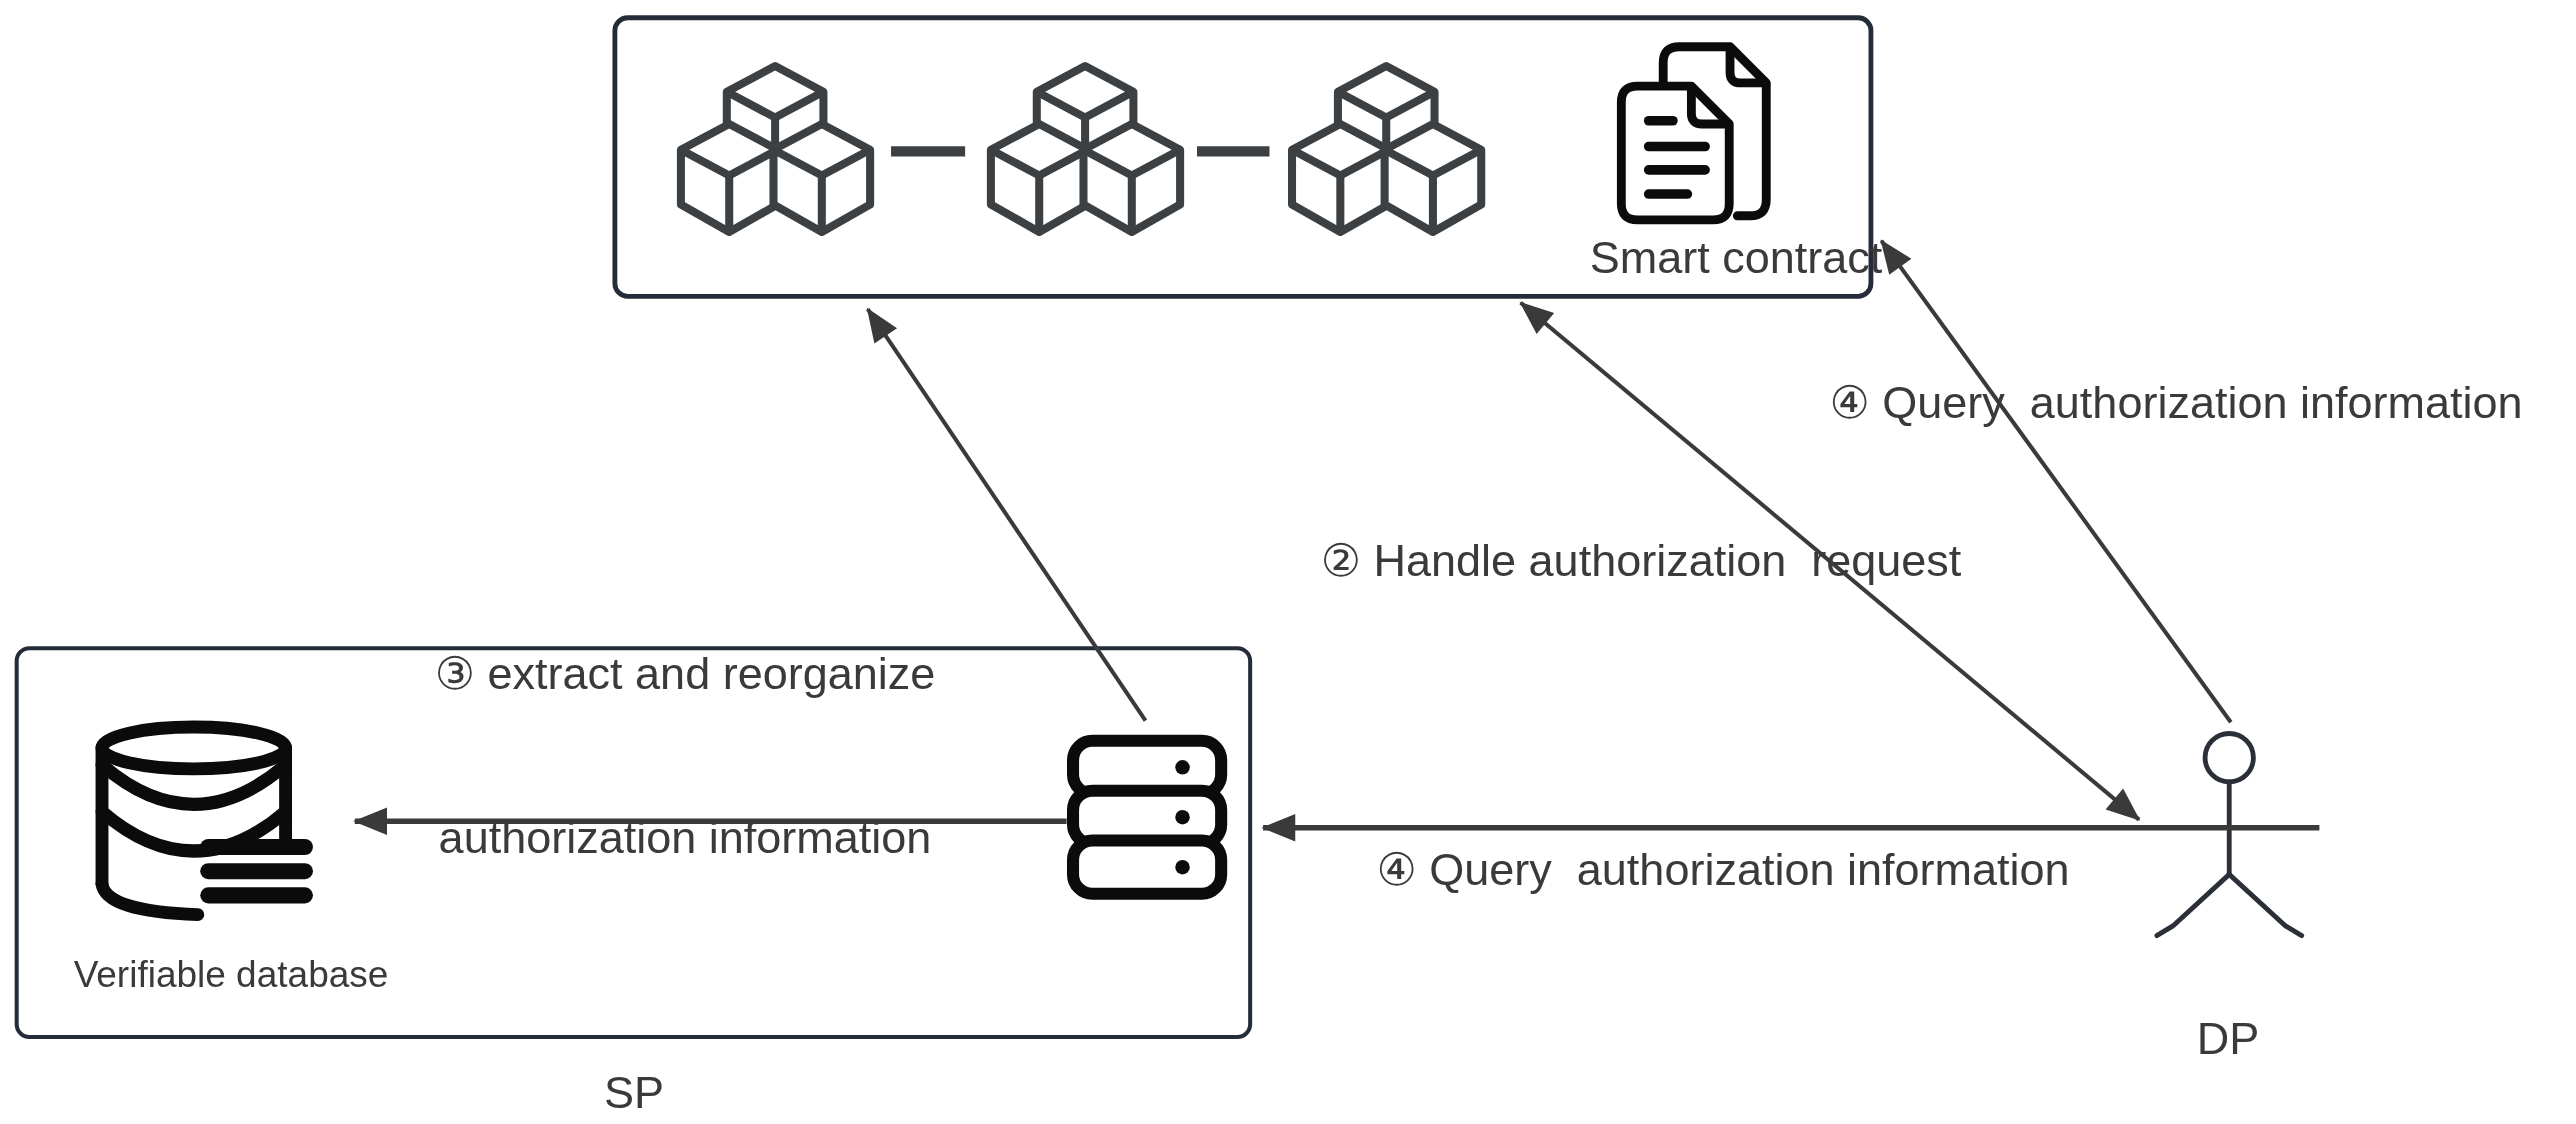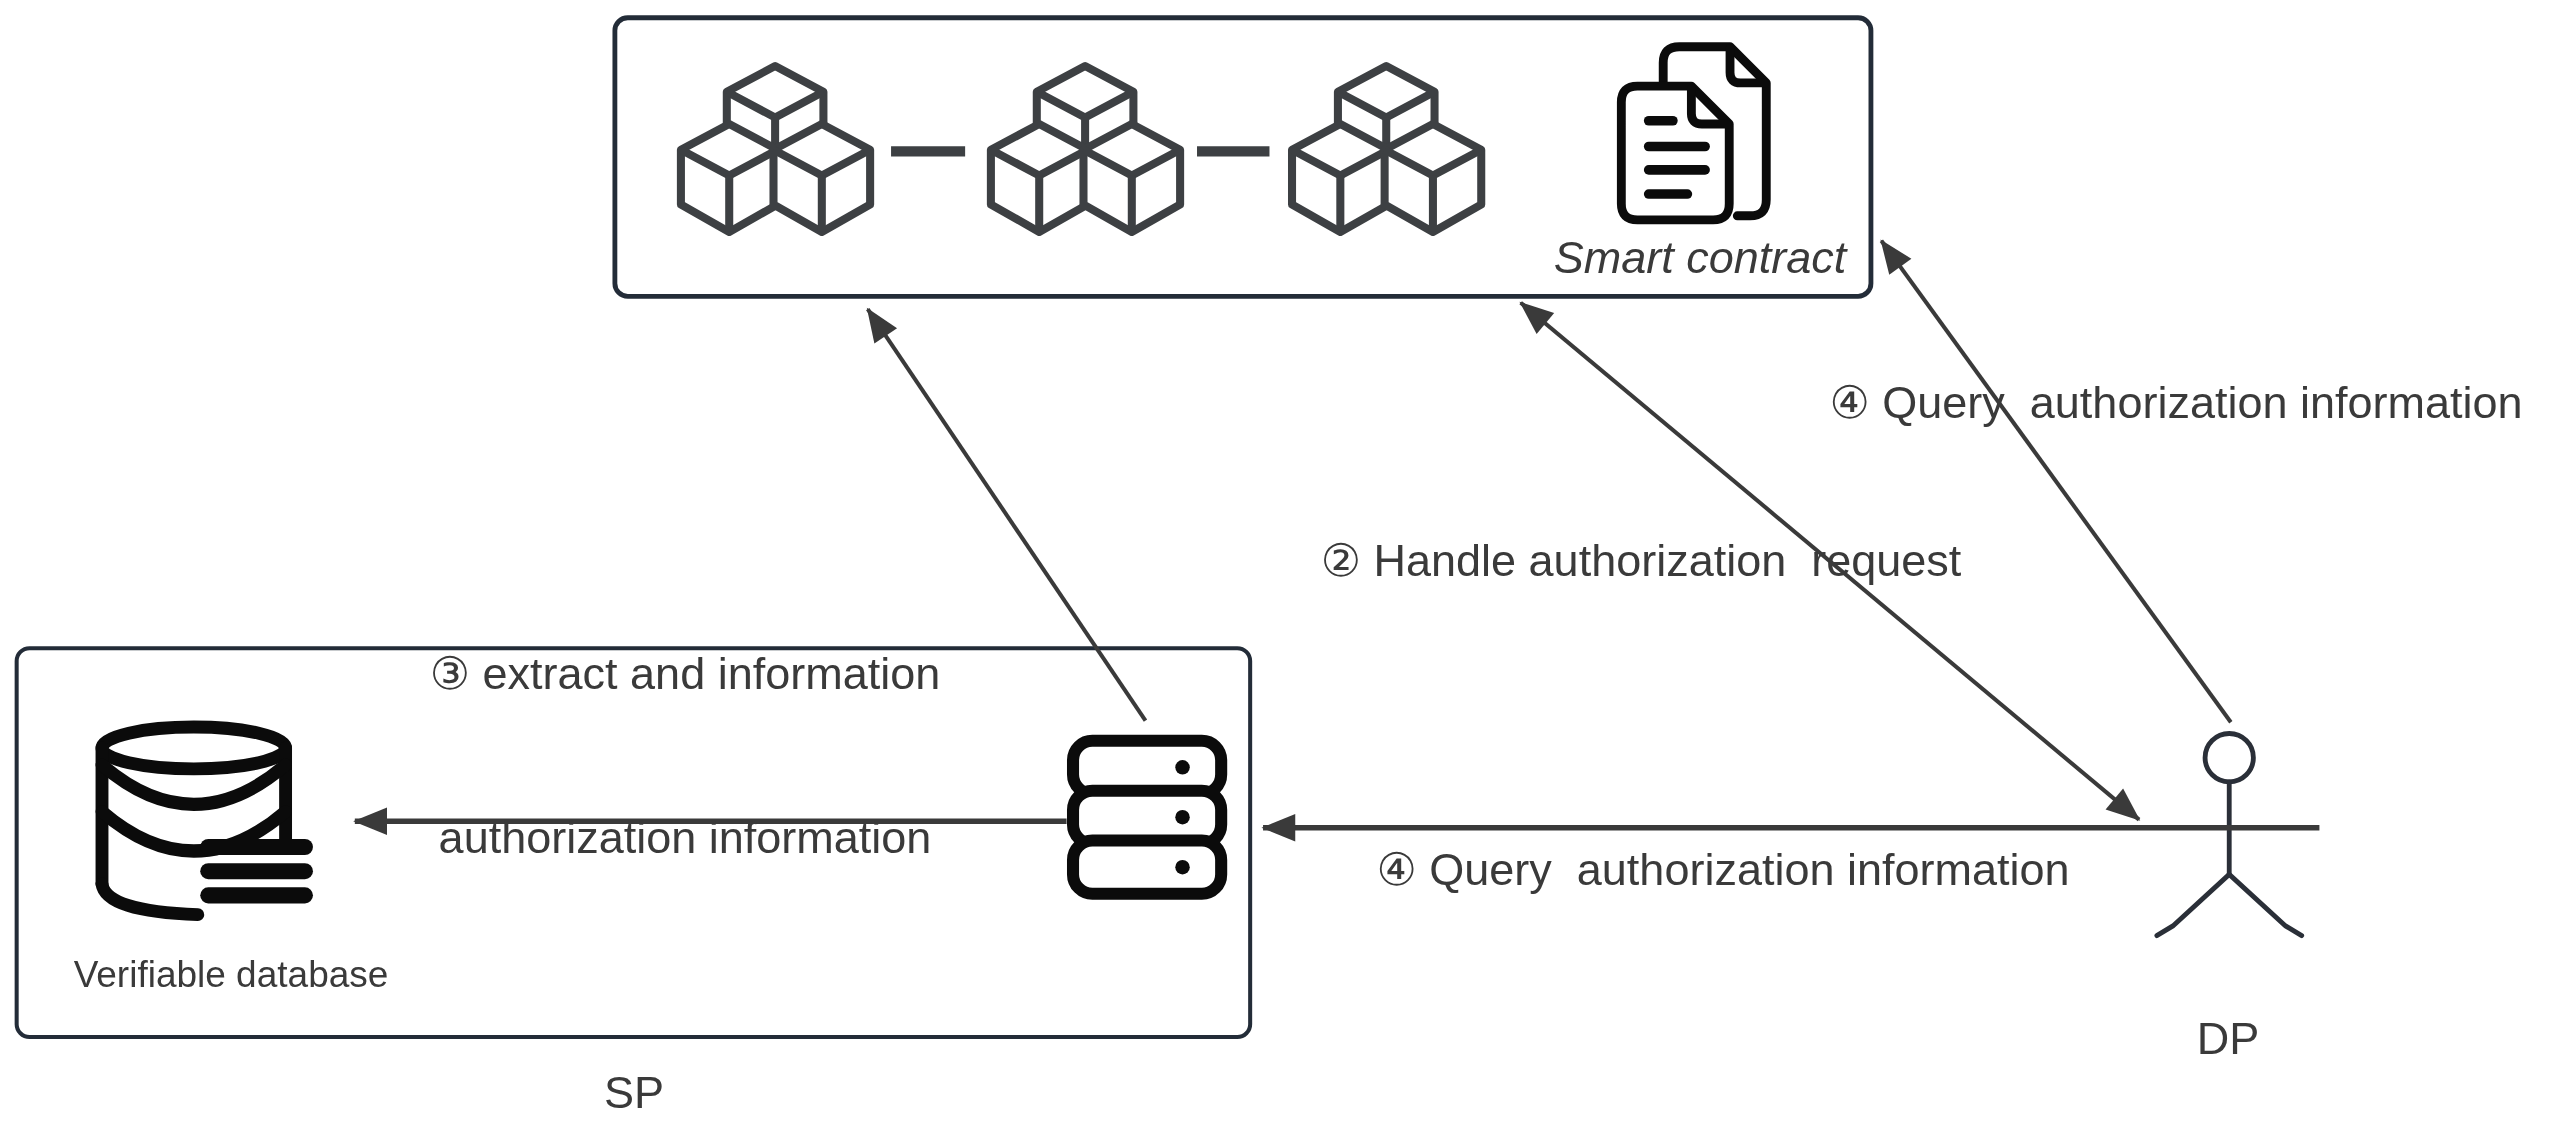--- a/index.html
+++ b/index.html
@@ -102,27 +102,27 @@
     <g stroke="#3a3a3a" fill="none">
       <line x1="1422" y1="895" x2="1077" y2="384" stroke-width="5" marker-end="url(#ah)"></line>
       <line x1="2656" y1="1018" x2="1888" y2="376" stroke-width="5" marker-end="url(#ah)" marker-start="url(#ah)"></line>
       <line x1="2770" y1="897" x2="2336" y2="299" stroke-width="5" marker-end="url(#ah)"></line>
       <line x1="2880" y1="1028" x2="1568" y2="1028" stroke-width="7" marker-end="url(#ah)"></line>
       <line x1="1324" y1="1020" x2="440" y2="1020" stroke-width="7" marker-end="url(#ah)"></line>
     </g>
   </svg>
 
 
-  <div class="label" style="left:1700px;top:258px;font-style:italic;">Smart contract</div>
+  <div class="label" style="left:1736px;top:258px;">Smart contract</div>
 
 
   <div class="label" style="left:1641px;top:561px;">② Handle authorization  request</div>
 
   <div class="label multiline" style="left:685px;top:757px;">
-    <div>③ extract and information</div>
+    <div>③ extract and reorganize</div>
     <div>authorization information</div>
   </div>
 
   <div class="label" style="left:2176px;top:403px;">④ Query  authorization information</div>
 
   <div class="label" style="left:1723px;top:870px;">④ Query  authorization information</div>
 
   <div class="label small" style="left:231px;top:975px;">Verifiable database</div>
 
   <div class="label" style="left:634px;top:1093px;">SP</div>

